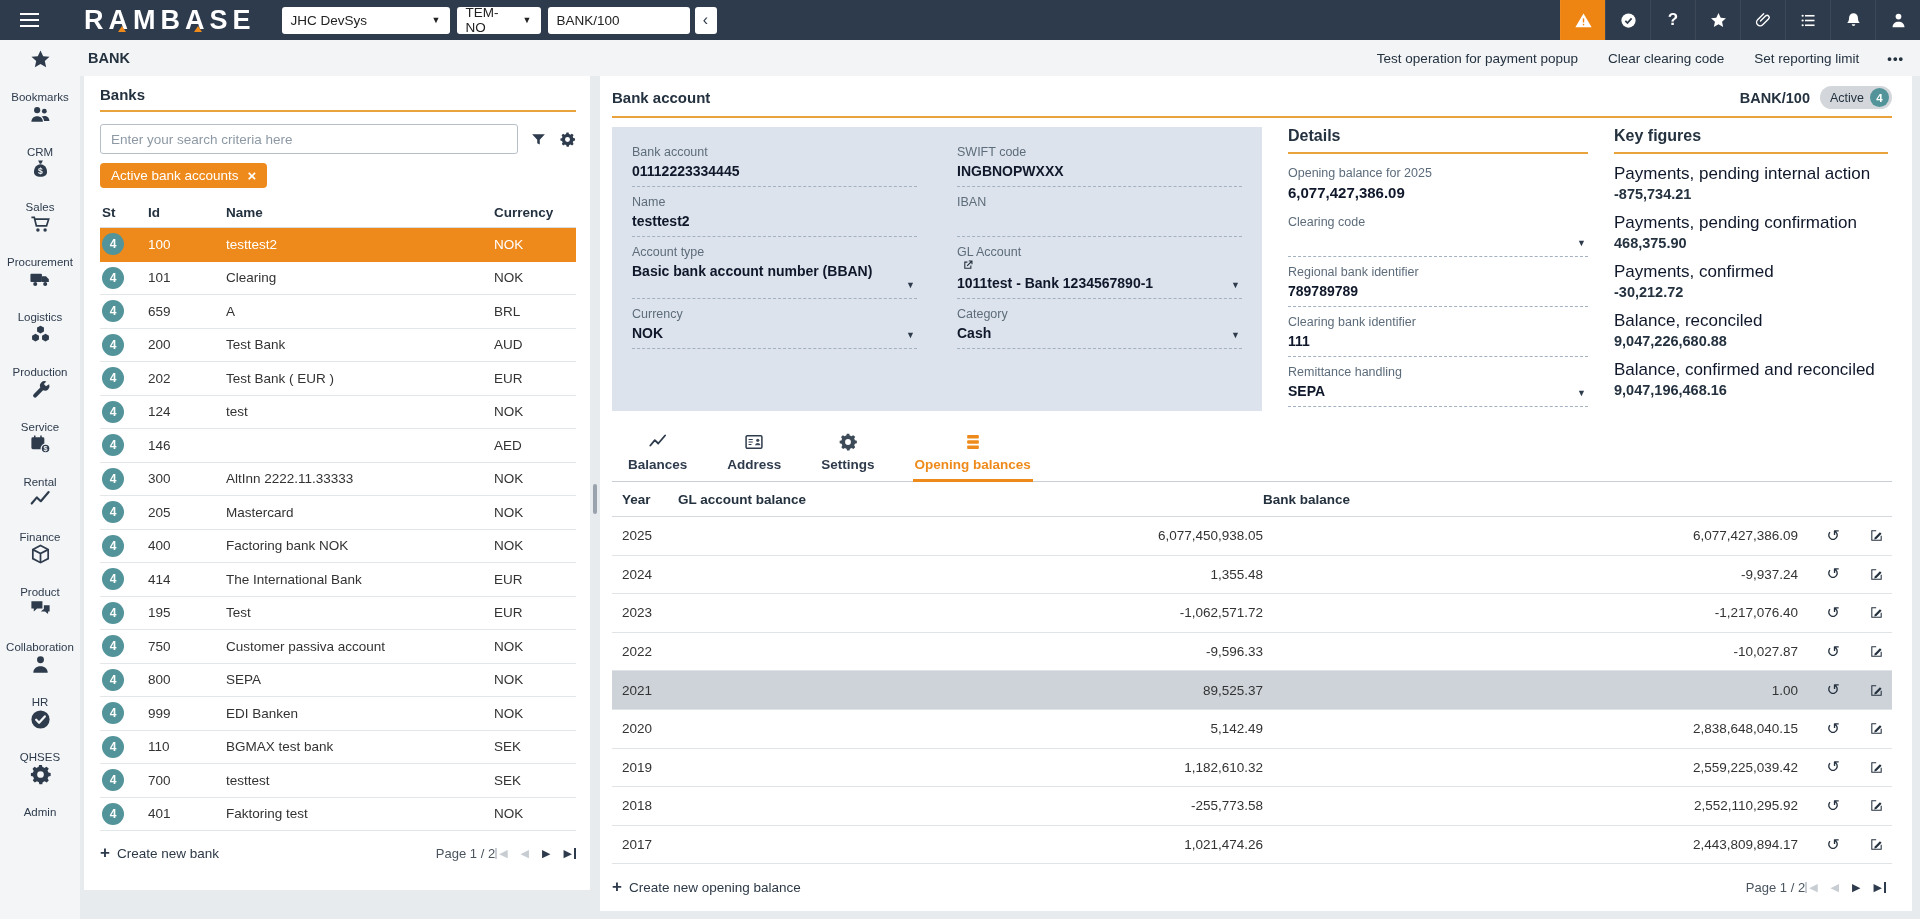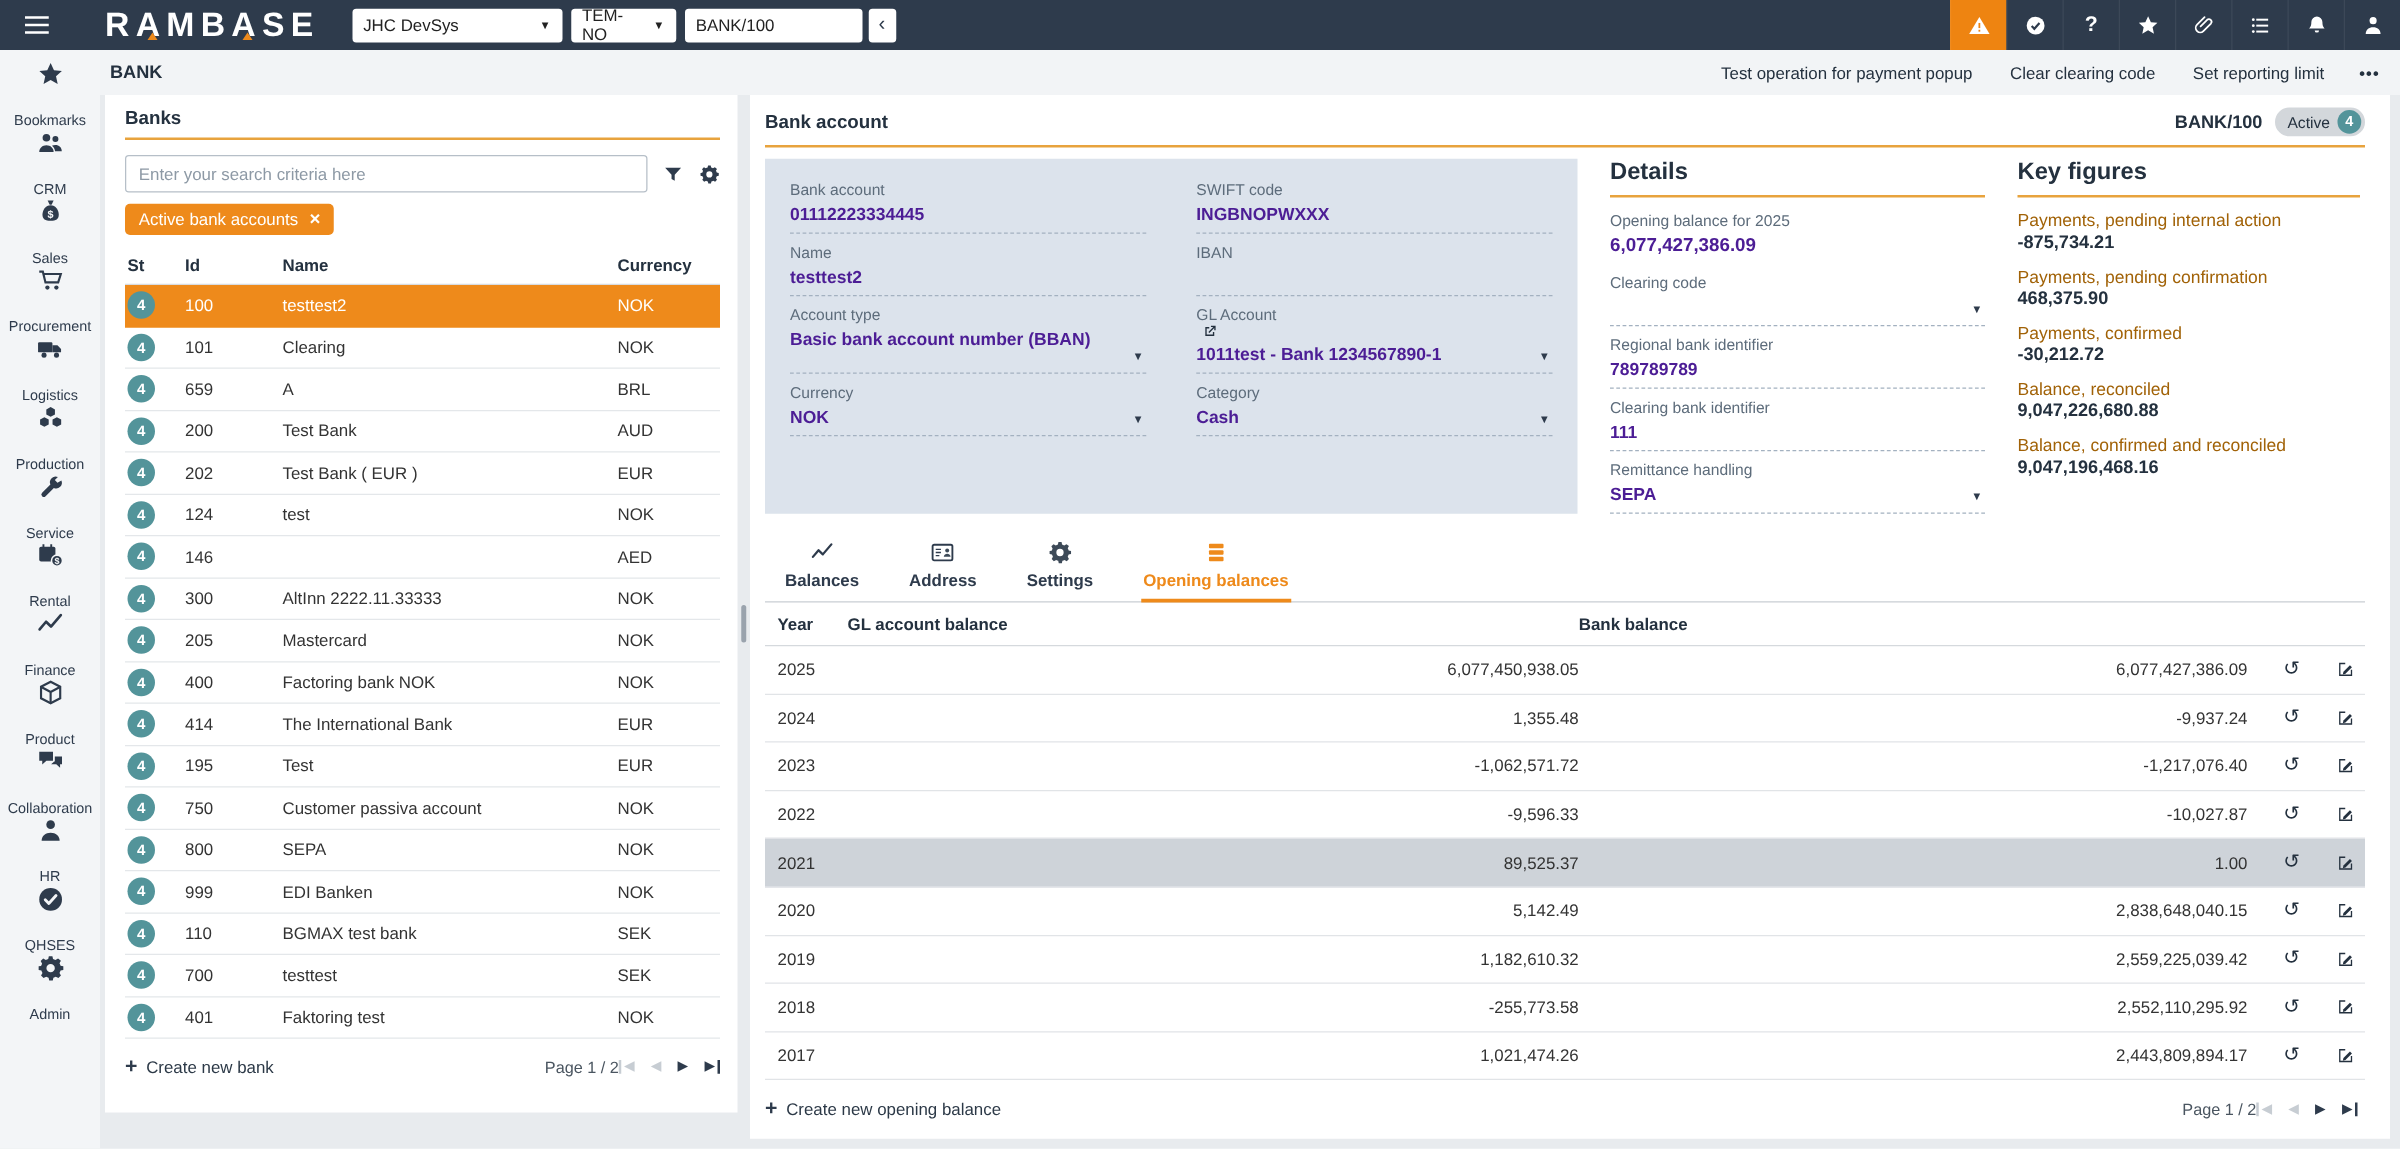--- a/index.html
+++ b/index.html
@@ -68,31 +68,31 @@
 .mp-title{font-size:15px;font-weight:700;color:#24313f}
 .mp-right{margin-left:auto;display:flex;align-items:center;gap:10px}
 .doc-ref{font-size:14.5px;font-weight:700;color:#24313f}
 .status-pill{background:#d3d7db;border-radius:12px;padding:2px 3px 2px 10px;display:flex;align-items:center;gap:6px;font-size:12.5px;color:#24313f}
 .st-circle{width:19px;height:19px;border-radius:50%;background:var(--teal);color:#fff;font-size:11.5px;font-weight:700;display:flex;align-items:center;justify-content:center}
 .top-section{display:flex;gap:26px;margin-top:9px}
 .form-block{width:650px;background:#dce3ec;padding:10px 20px 14px;display:grid;grid-template-columns:1fr 1fr;column-gap:40px;align-content:start;height:284px}
 .field{position:relative;border-bottom:1px dashed #a3b1c0;padding:8px 16px 5px 0;min-height:49px}
 .field.static{border-bottom:none}
 .field label{display:block;font-size:12.5px;color:#5d6c7b}
-.fvalue{font-size:14px;font-weight:600;color:#4c1d95;padding-top:4px;min-height:22px;white-space:nowrap;overflow:hidden}
+.fvalue{font-size:14px;font-weight:600;color:#0f172a;padding-top:4px;min-height:22px;white-space:nowrap;overflow:hidden}
 .caret{position:absolute;right:2px;bottom:8px;font-size:9px;color:var(--navy)}
 .ext{display:inline-flex;margin-left:5px;vertical-align:-2px}
 .ext svg{width:12px;height:12px;fill:#24313f}
 .details-col{width:300px}
 .keyfig-col{flex:1;padding-right:4px}
-.sec-title{font-size:19px;font-weight:700;color:#24313f;padding-bottom:7px;border-bottom:2px solid var(--underline);margin-bottom:4px}
+.sec-title{font-size:16px;font-weight:700;color:#24313f;padding-bottom:7px;border-bottom:2px solid var(--underline);margin-bottom:4px}
 .details-col .field{padding-right:10px}
 .details-col .field.static .fvalue{font-size:15px;font-weight:700}
 .kf{margin:10px 0 11px}
-.kf label{display:block;font-size:14px;color:#a16207}
+.kf label{display:block;font-size:17px;color:#0f172a}
 .kfv{font-size:14.5px;font-weight:700;color:#24313f;margin-top:2px}
 .tabs{display:flex;gap:36px;margin-top:16px;border-bottom:1px solid #c9ced4;padding-left:14px}
 .tab{display:flex;flex-direction:column;align-items:center;gap:5px;padding:5px 2px 9px;font-size:13.5px;font-weight:700;color:#2e3b4c;cursor:pointer;position:relative}
 .tab svg{width:20px;height:20px;fill:#3d4a58}
 .tab.active{color:var(--accent)}
 .tab.active svg{fill:var(--accent)}
 .tab.active::after{content:'';position:absolute;left:0;right:0;bottom:-1px;height:3px;background:var(--accent)}
 .ob-head{display:grid;grid-template-columns:56px 585px 1fr 42px 44px;padding:10px 8px 9px 10px;font-size:13.5px;font-weight:700;color:#24313f;border-bottom:1px solid #d5d9dd}
 .ob-row{display:grid;grid-template-columns:56px 585px 1fr 42px 44px;align-items:center;height:38.6px;font-size:13.5px;color:#333;border-bottom:1px solid #e1e4e7;padding:0 8px 0 10px}
 .ob-row .num{text-align:right}

